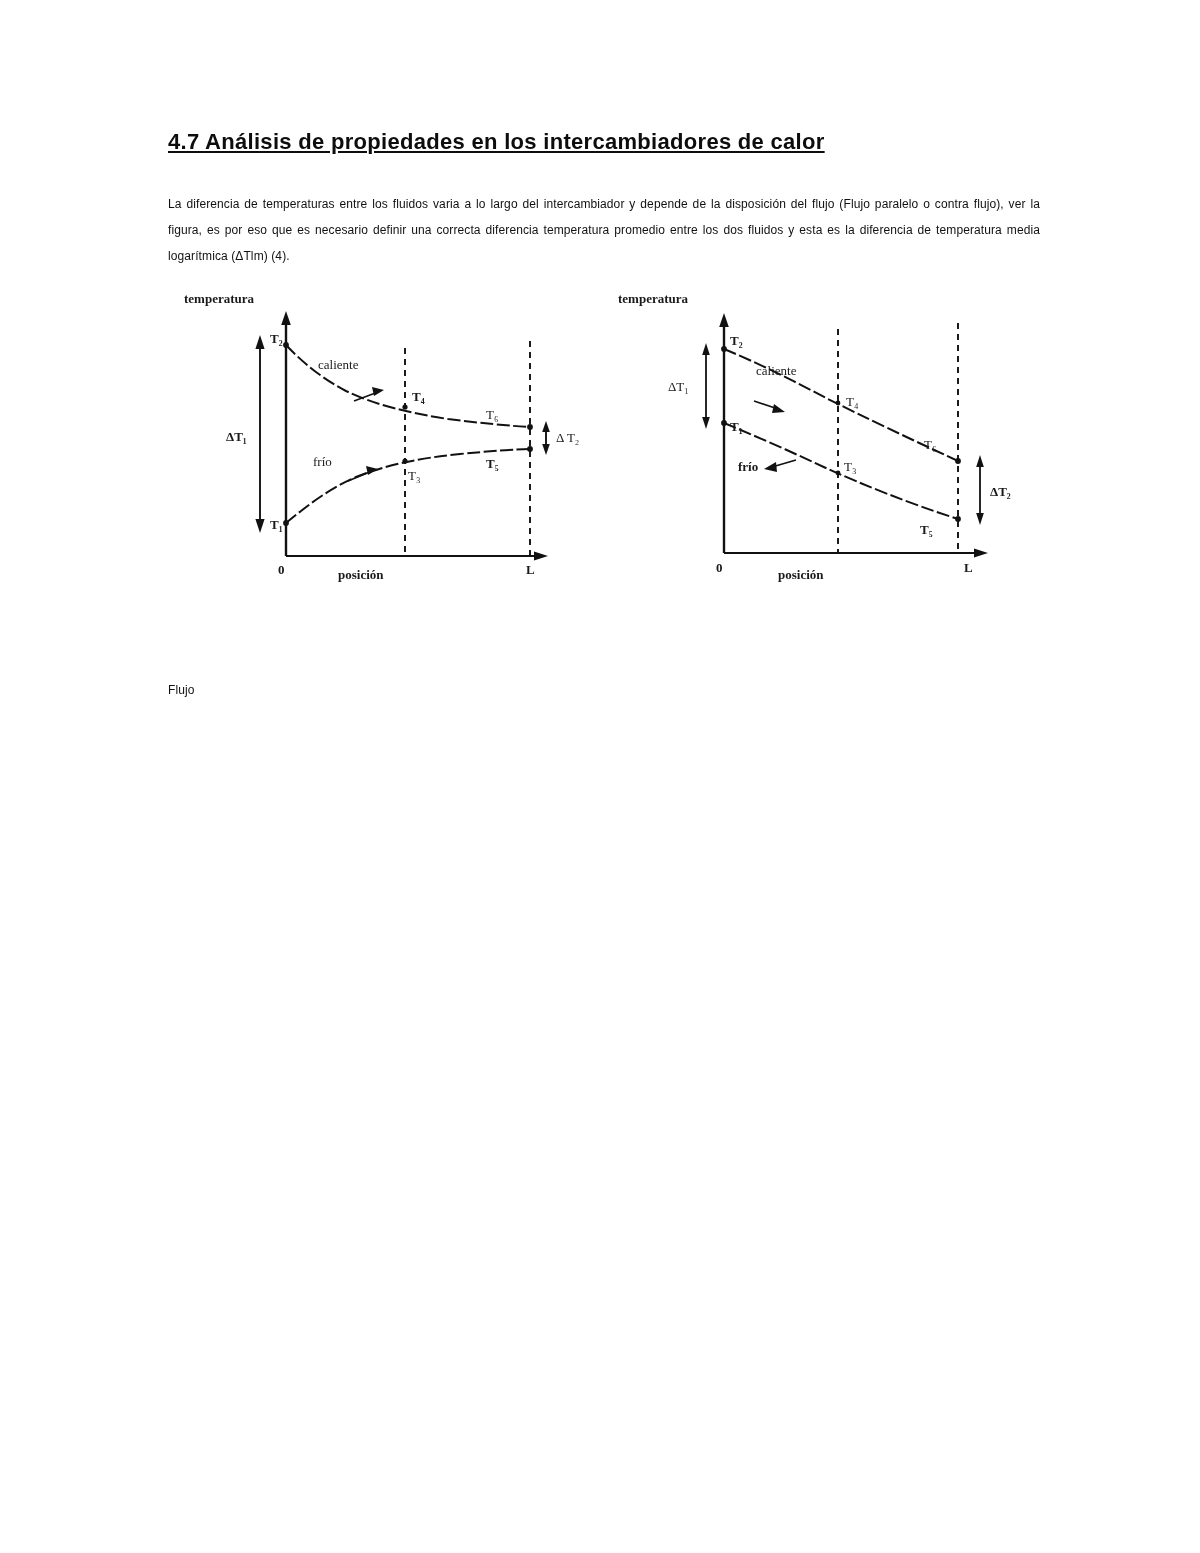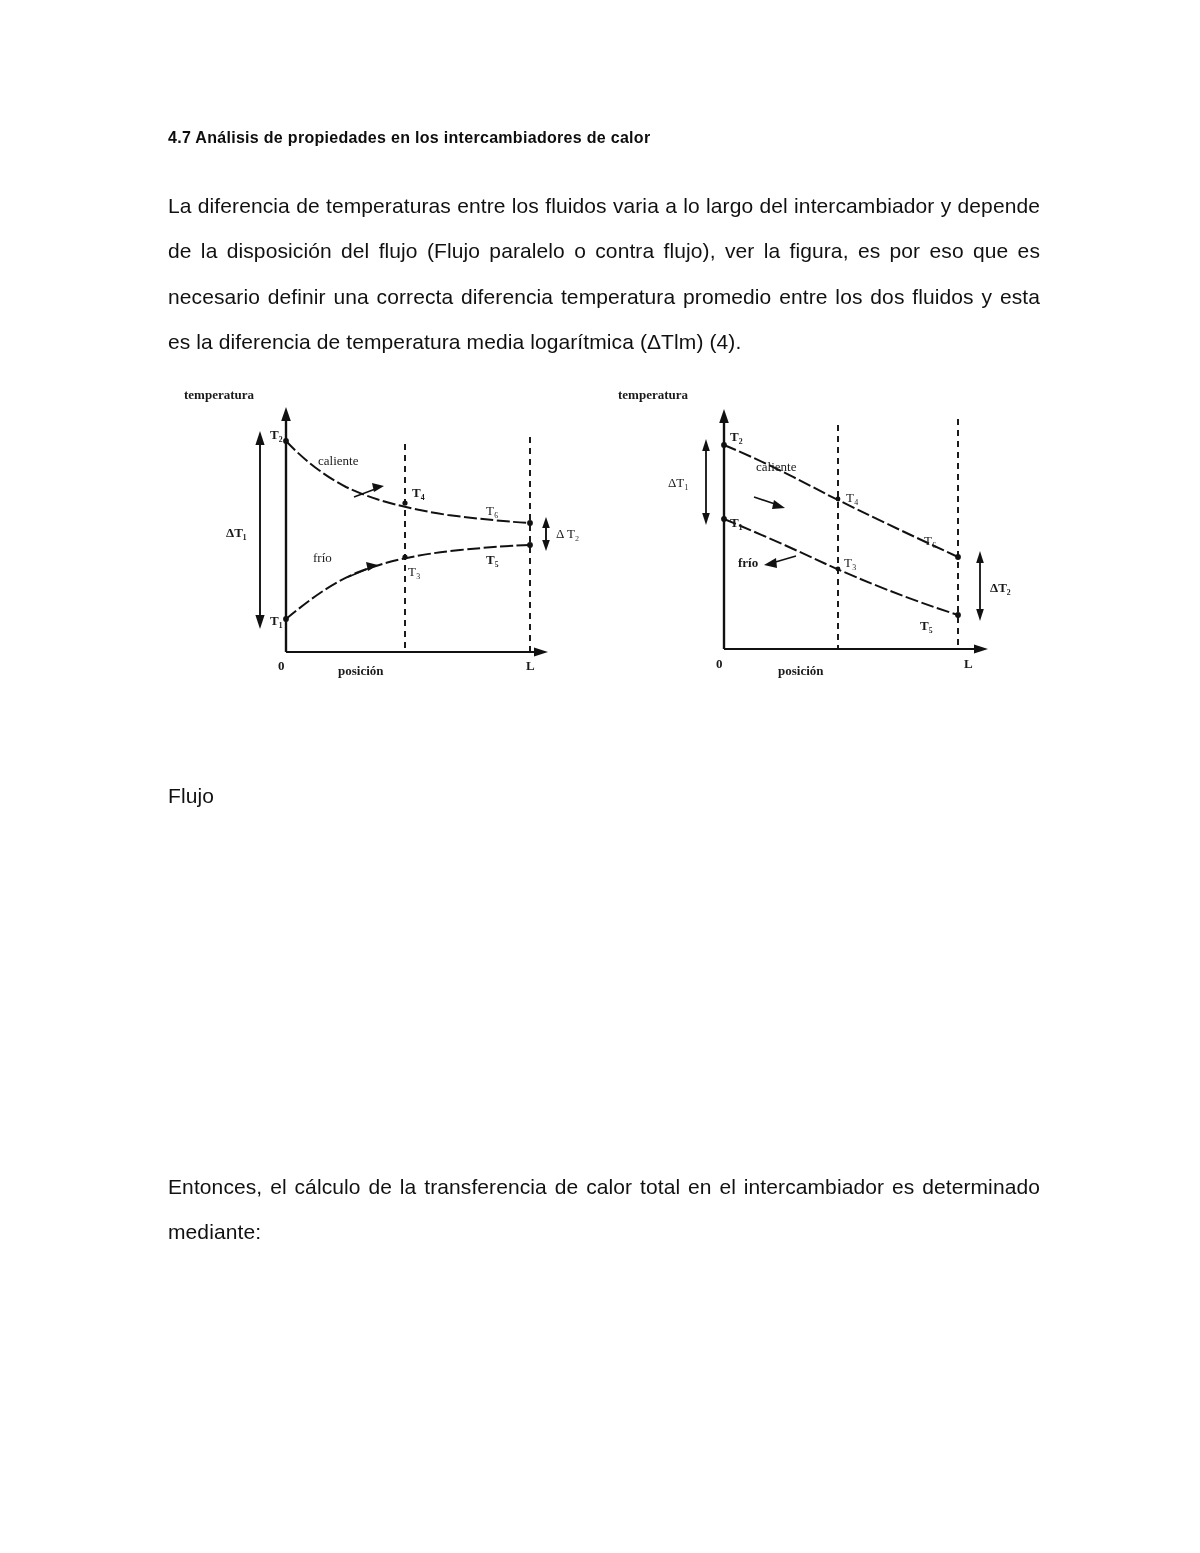--- a/index.html
+++ b/index.html
@@ -22,29 +22,30 @@
     height: 1553px;
     background: #ffffff;
   }
   .content {
     position: absolute;
     left: 168px;
     top: 128px;
     width: 872px;
   }
   h1.doc-heading {
-    font-size: 16px;
+    font-size: 22px;
     font-weight: bold;
     letter-spacing: 0.3px;
     margin: 0 0 34px 0;
     line-height: 1.3;
     color: #0d0d0d;
+    text-decoration: underline;
   }
   p.body-par {
-    font-size: 21px;
+    font-size: 12px;
     font-weight: normal;
     line-height: 2.17;
     margin: 0 0 22px 0;
     text-align: justify;
     color: #111111;
     letter-spacing: 0.1px;
   }
   p.body-par.nojust { text-align: left; }
 
   
@@ -206,16 +207,15 @@
 
     <div class="spacer-siendo"></div>
 
     <p class="body-par nojust">Flujo</p>
 
     <div class="spacer-blank-1"></div>
 
 
     <div class="spacer-blank-2"></div>
 
-    <p class="body-par">Entonces, el cálculo de la transferencia de calor total en el intercambiador es determinado mediante:</p>
 
   </div>
 </div>
 
 </body></html>

